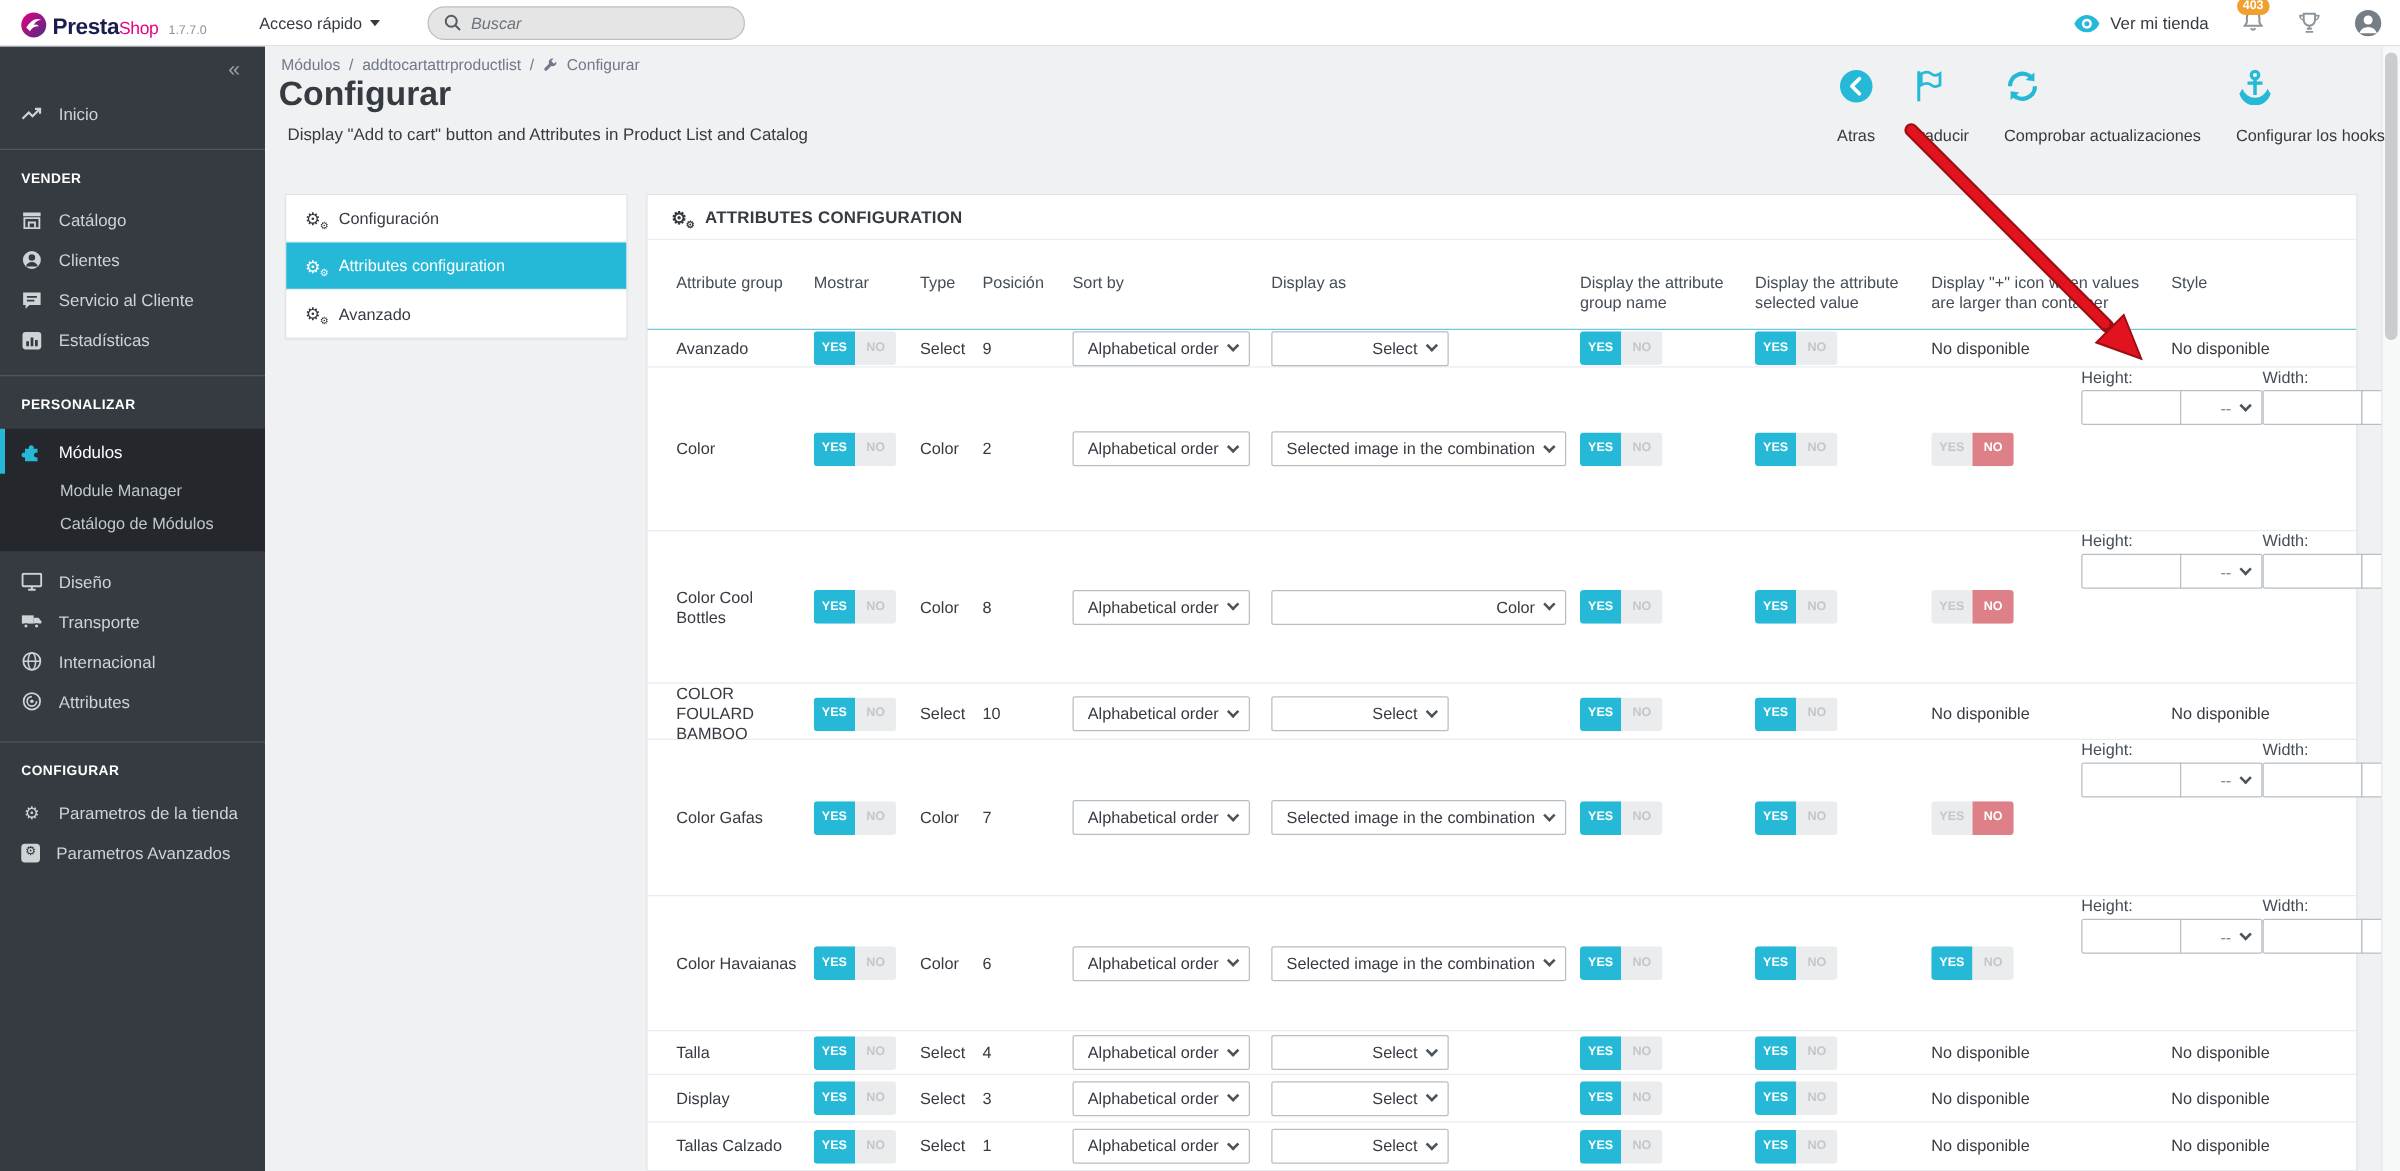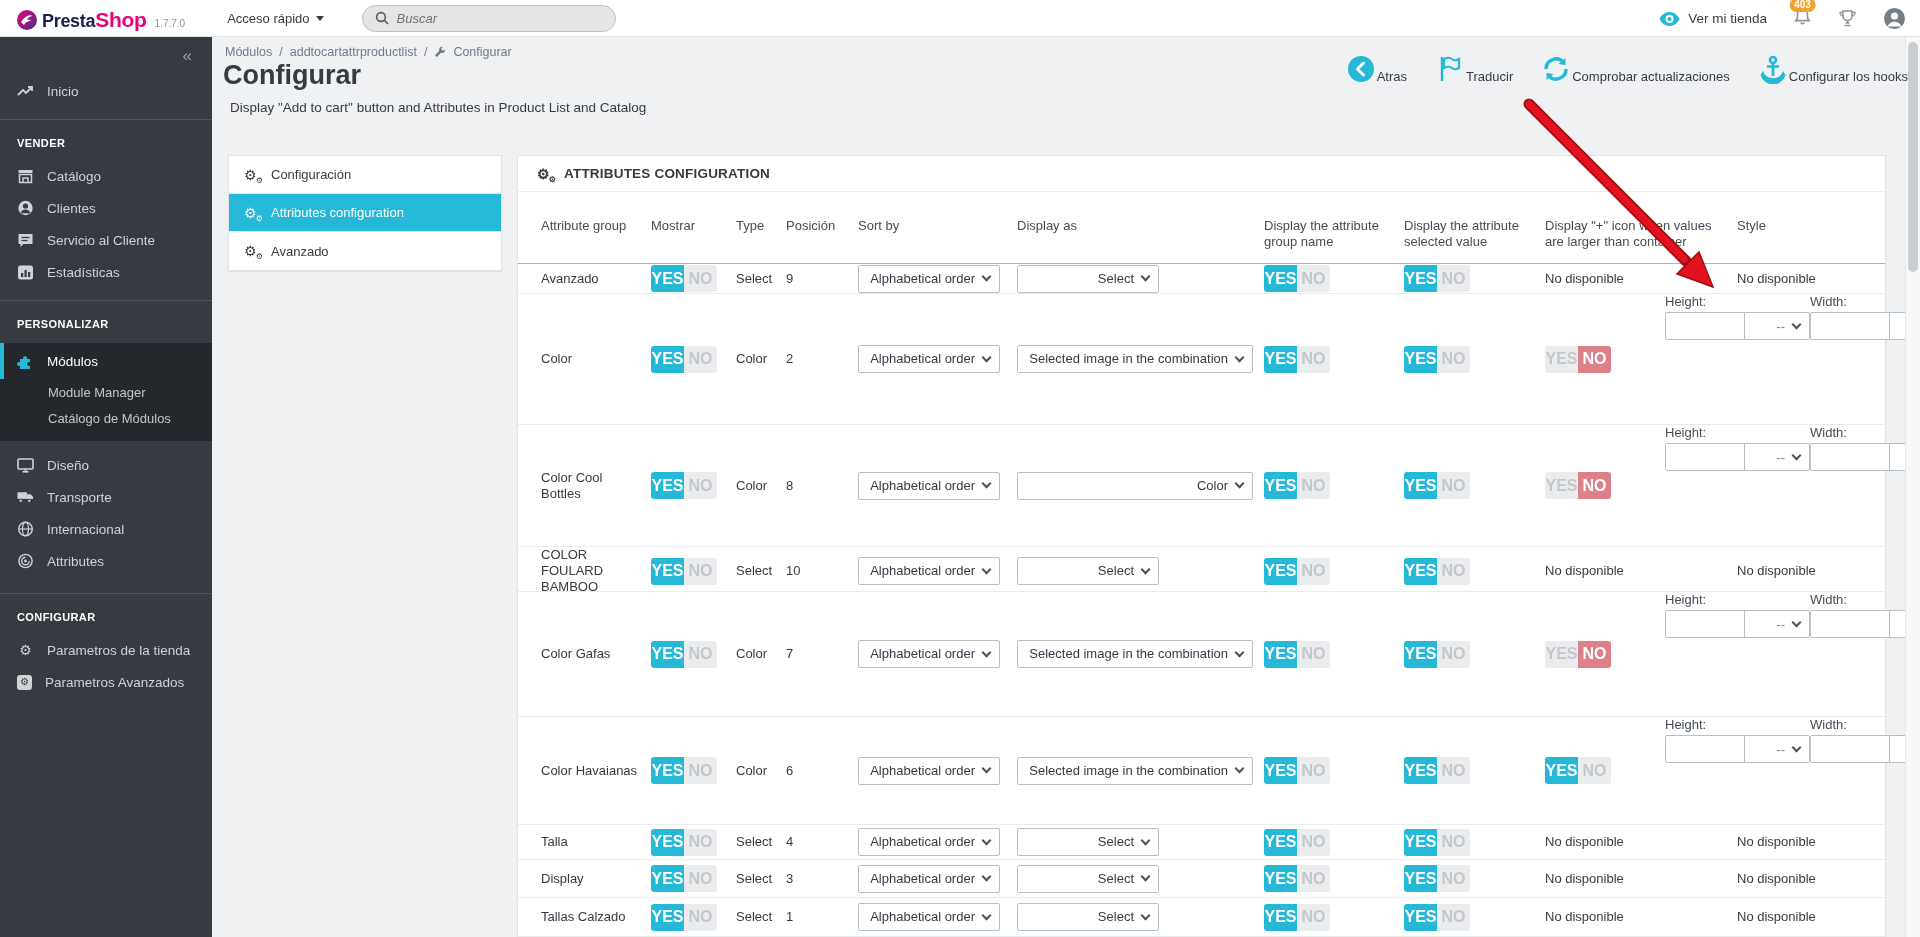--- a/index.html
+++ b/index.html
@@ -4,21 +4,21 @@
 <style>
   * { margin:0; padding:0; box-sizing:border-box; }
   html,body { width:1920px; height:937px; overflow:hidden; }
   body { font-family:"Liberation Sans", sans-serif; background:#eff1f3; position:relative; color:#363a41; }
 
   
   .topbar { position:absolute; left:0; top:0; width:1920px; height:37px; background:#fff; border-bottom:1px solid #dfe3e6; display:flex; align-items:center; z-index:20; }
   .brand { display:flex; align-items:baseline; gap:4px; margin-left:16px; }
   .brand .mark { position:relative; top:4px; }
   .brand-presta { font-weight:bold; font-size:18px; color:var(--brand-navy); letter-spacing:-.3px; }
-  .brand-shop   { font-weight:bold; font-size:21px; color:var(--brand-pink); letter-spacing:-.3px; margin-left:-4px;}
+  .brand-shop   { font-weight:normal; font-size:14px; color:var(--brand-pink); letter-spacing:-.3px; margin-left:-4px;}
   .brand-version { font-size:10px; color:#8a9299; margin-left:4px; }
   .quick-access { margin-left:42px; font-size:13px; color:#363a41; display:flex; align-items:center; gap:6px; cursor:pointer; }
   .caret-down { width:0;height:0;border-left:4px solid transparent;border-right:4px solid transparent;border-top:5px solid #363a41; }
   .search-wrap { margin-left:38px; width:254px; height:27px; border:1px solid #b9c0c6; border-radius:14px; display:flex; align-items:center; padding:0 12px; gap:8px; background:#e5e5e5; }
   .search-wrap input { border:none; outline:none; font-style:italic; font-size:13px; color:#555; width:180px; font-family:"Liberation Sans",sans-serif; background:transparent;}
   .search-wrap input::placeholder { color:#6c737a; font-style:italic; }
   .topbar-right { position:absolute; right:14px; top:0; height:37px; display:flex; align-items:center; gap:26px; }
   .shop-link { display:flex; align-items:center; gap:8px; font-size:13.5px; color:#363a41; cursor:pointer;}
   .bell-wrap { position:relative; cursor:pointer; }
   .notif-badge { position:absolute; top:-9px; left:50%; transform:translateX(-50%); background:var(--badge); color:#fff; font-size:10px; font-weight:bold; border-radius:8px; padding:1px 5px; line-height:12px; }
@@ -39,21 +39,21 @@
   .icon-box .g { color:#363a41; font-size:10px; line-height:1; }
 
   
   .breadcrumb { position:absolute; left:225px; top:45px; font-size:12.5px; color:#72788c; display:flex; gap:7px; align-items:center; }
   .breadcrumb .bc-link { cursor:pointer; }
   .page-title { position:absolute; left:223px; top:60px; font-size:27px; color:#363a41; }
   .page-subtitle { position:absolute; left:230px; top:100px; font-size:13.5px; color:#363a41; }
 
   
   .toolbar { position:absolute; top:54px; right:12px; display:flex; gap:28px; z-index:15; }
-  .tool { display:flex; flex-direction:row; align-items:flex-end; gap:1px; font-size:13px; color:#363a41; cursor:pointer; }
+  .tool { display:flex; flex-direction:column; align-items:flex-start; gap:17px; font-size:13px; color:#363a41; cursor:pointer; }
   .tool svg { height:30px; }
 
   
   .tabs-panel { position:absolute; left:228px; top:155px; width:274px; background:#fff; border:1px solid #dfe4e7; box-shadow:0 1px 1px rgba(0,0,0,.06); }
   .tab { height:38px; display:flex; align-items:center; gap:9px; padding-left:15px; font-size:13px; color:#363a41; border-bottom:1px solid #e7eaec; cursor:pointer; position:relative;}
   .tab:last-child { border-bottom:none; }
   .tab.active { background:var(--accent); color:#fff; }
   .cogs { position:relative; display:inline-block; width:18px; }
   .cogs::before { content:"\2699"; font-size:14px; }
   .cogs::after { content:"\2699"; font-size:8px; position:absolute; right:-1px; bottom:-2px; }
@@ -62,21 +62,21 @@
   .main-panel { position:absolute; left:517px; top:155px; width:1369px; height:782px; background:#fff; border:1px solid #dfe4e7; box-shadow:0 1px 1px rgba(0,0,0,.06); }
   .panel-header { height:36px; border-bottom:1px solid #ebedf0; display:flex; align-items:center; gap:9px; padding-left:19px; font-size:13.5px; font-weight:bold; color:#363a41; letter-spacing:.2px; }
 
   .t-grid { display:grid; grid-template-columns:110px 85px 50px 72px 159px 247px 140px 141px 192px 146px; padding-left:23px; }
   .table-head { padding-top:26px; padding-bottom:13px; border-bottom:1px solid #74c7db; }
   .table-head > div { font-size:13px; color:#454d56; line-height:16px; padding-right:14px; }
   .trow { border-bottom:1px solid #e9ecee; align-items:center; }
   .cell { display:flex; align-items:center; font-size:13px; color:#363a41; line-height:16px; padding-right:10px; }
 
   
-  .tgl { display:inline-flex; width:66px; height:27px; border-radius:3px; overflow:hidden; font-size:16px; font-weight:bold; cursor:pointer; flex:0 0 auto;justify-content:space-between; }
+  .tgl { display:inline-flex; width:66px; height:27px; border-radius:3px; overflow:hidden; font-size:10px; font-weight:bold; cursor:pointer; flex:0 0 auto;justify-content:space-between; }
   .tgl span { flex:1; display:flex; align-items:center; justify-content:center; }
   .tgl .on  { background:var(--accent); color:#fff; }
   .tgl .off { background:#ebecee; color:#c3c7cb; }
   .tgl .on-red { background:var(--danger); color:#fff; }
 
   
   .sel { height:28px; border:1px solid #b7bfc6; border-radius:2px; background:#fff; display:flex; align-items:center; justify-content:flex-end; padding:0 9px; font-size:13px; color:#363a41; cursor:pointer; flex:0 0 auto;}
   .sel .chev { width:7px; height:7px; border-right:2px solid #4a525a; border-bottom:2px solid #4a525a; transform:rotate(45deg); margin-top:-4px; margin-left:8px; flex:0 0 auto;}
   .stylecell { display:flex; flex-direction:row; justify-content:center; height:100%; }
   .hw-label { font-size:13px; color:#454d56; margin-bottom:3px; }

